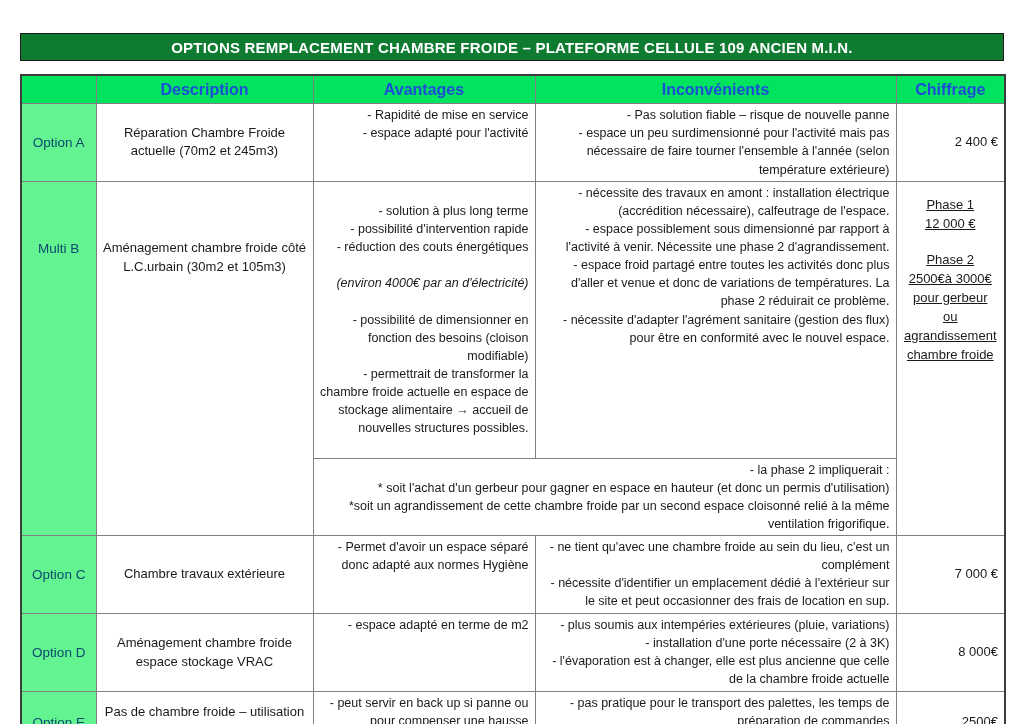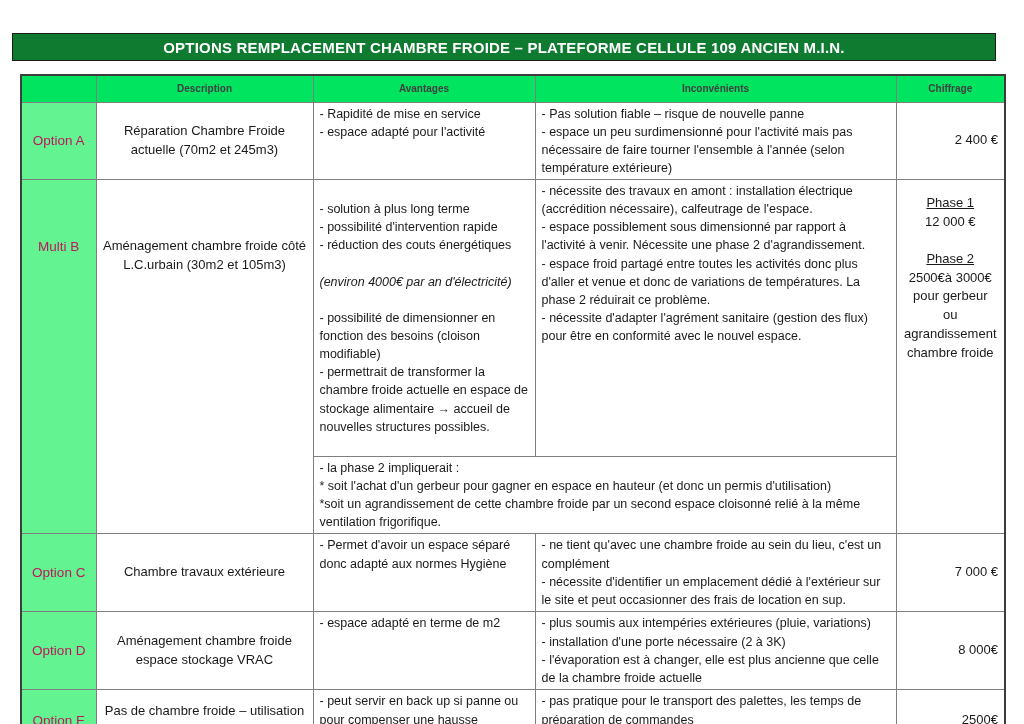--- a/index.html
+++ b/index.html
@@ -1,50 +1,50 @@
 <!DOCTYPE html>
 <html><head>
 <meta charset="utf-8">
 <style>
   html,body { margin:0; padding:0; background:#ffffff; }
   .page {
     position:relative; width:1024px; height:724px; background:#ffffff;
     font-family:"Liberation Sans", sans-serif; color:#1a1a1a;
   }
   .title-bar {
-    position:absolute; left:12px; top:33px; width:982px; height:26px;
+    position:absolute; left:20px; top:33px; width:982px; height:26px;
     background:#0E7B31; border:1px solid #1b1b1b;
     display:flex; align-items:center; justify-content:center;
     color:#ffffff; font-weight:bold; font-size:15px; letter-spacing:0.2px;
   }
   .table-wrap { position:absolute; left:20px; top:74px; width:984px; }
   table.options {
     border-collapse:collapse; table-layout:fixed; width:984px;
     border:2px solid #3c3c3c; font-size:12.5px;
   }
   table.options td, table.options th {
     border:1px solid #7f7f7f; padding:2px 6px; line-height:1.45;
     overflow:hidden;
   }
   th.hdr {
-    background:#00E45F; color:#404040; font-weight:bold; font-size:10px;
+    background:#00E45F; color:#1d4ed8; font-weight:bold; font-size:16px;
     text-align:center; vertical-align:middle;margin-top:46px;
   }
   td.opt-label {
     background:#63F391; text-align:center; vertical-align:middle;
-    font-size:13.5px; color:#be185d;
+    font-size:13.5px; color:#0c4a6e;
   }
   td.desc { text-align:center; vertical-align:middle; font-size:13px; }
-  td.list { text-align:left; vertical-align:top; white-space:pre-line; font-size:12.5px;margin-left:12px; }
+  td.list { text-align:right; vertical-align:top; white-space:pre-line; font-size:12.5px;margin-left:12px; }
   td.chf { text-align:right; vertical-align:middle; font-size:13px; }
   
   td.b-top { vertical-align:top; }
   td.b-top .pad { padding-top:55px; }
   td.b-chf { vertical-align:top; text-align:center; font-size:13px; }
-  td.b-chf .pad { padding-top:12px; }
+  td.b-chf .pad { padding-top:12px;text-decoration:underline; }
   .u { text-decoration:underline; }
   .it { font-style:italic; }
   .pre { white-space:pre-line; }
   .gap { height:18px; }
 </style>
 </head>
 <body>
 
 <div class="page">
 

